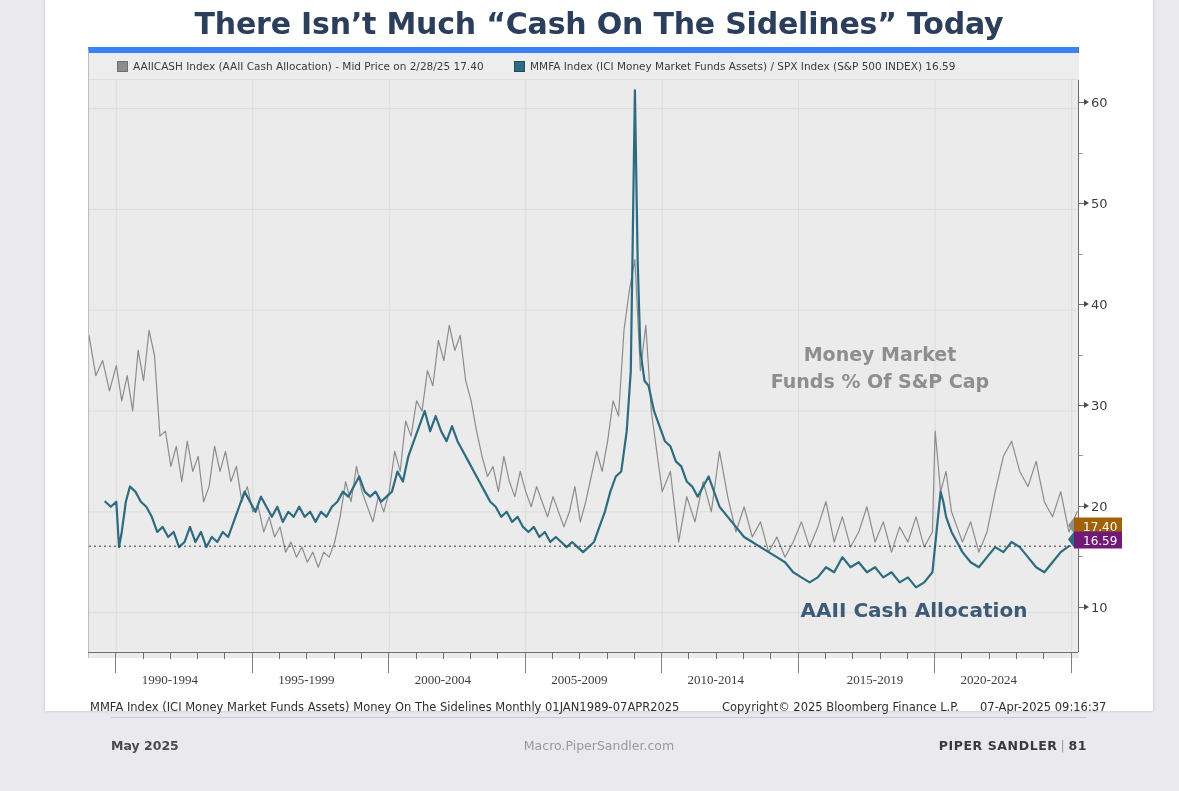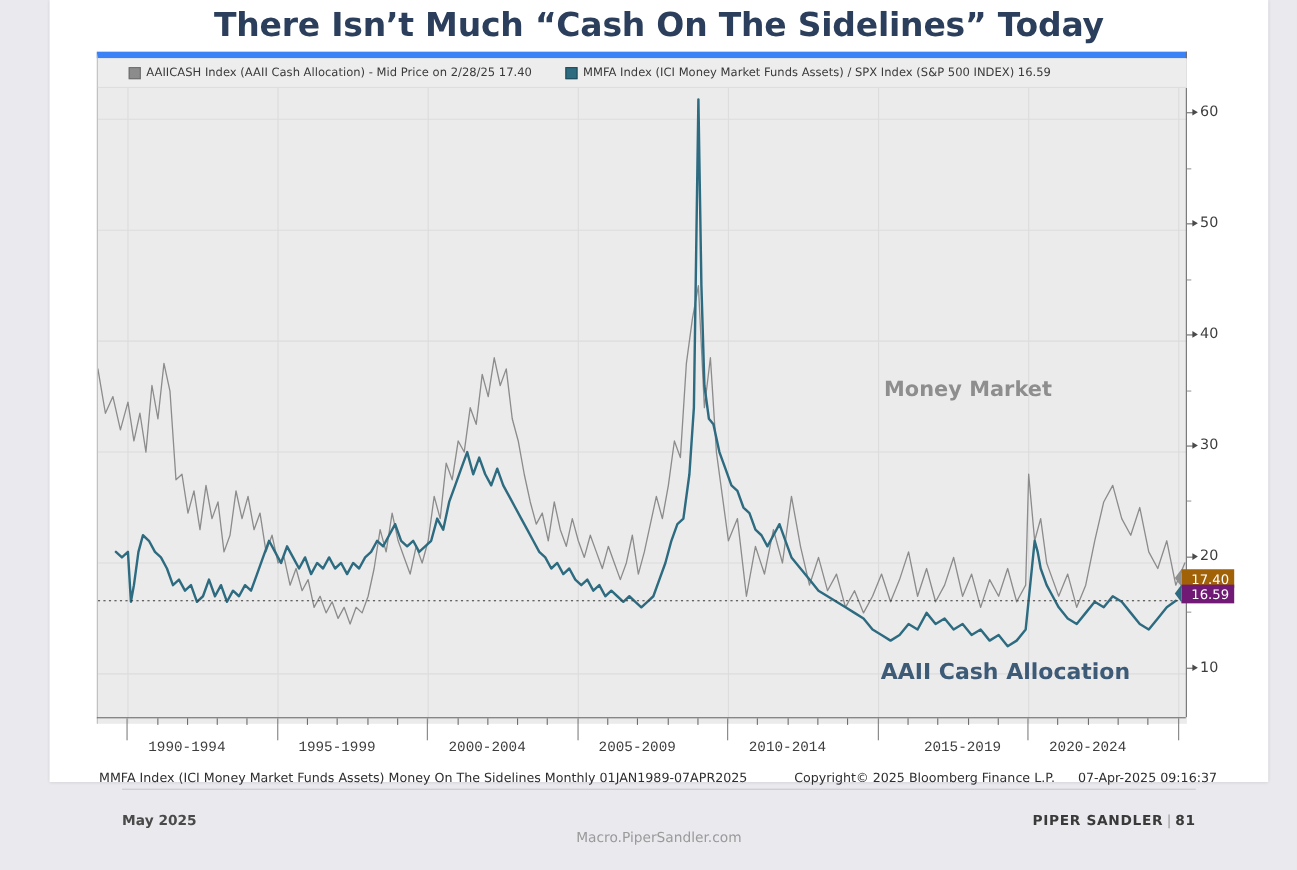--- a/index.html
+++ b/index.html
@@ -99,21 +99,21 @@
 
   
   .xaxis{
     position:absolute;left:0;top:605px;width:990px;height:46px;
   }
   .xline{position:absolute;left:0;top:0;width:990px;height:1px;background:#6e6e6e;}
   .xtick{position:absolute;top:1px;width:1px;height:6px;background:#6e6e6e;}
   .xtick.major{height:20px;background:#808080;}
   .xlab{
     position:absolute;top:20px;
-    font-family:Liberation Mono, monospace;
+    font-family:Liberation Serif, serif;
     font-size:13px;color:#3d3d3d;
     transform:translateX(-50%);
     white-space:nowrap;
   }
 
   
   .anno{
     position:absolute;z-index:5;
     font-family:"DejaVu Sans", sans-serif;
     font-weight:bold;
@@ -143,21 +143,21 @@
   
   .rule{
     position:absolute;left:66px;top:717px;width:976px;height:1px;background:#c9c9c9;
   }
   .pf{
     position:absolute;top:738px;
     font-family:"DejaVu Sans", sans-serif;
     font-size:12.5px;
   }
   .pf-date{left:66px;color:#4a4a4a;font-weight:bold;}
-  .pf-url{left:0;width:1108px;text-align:center;color:#9a9a9a;font-weight:normal;margin-top:15px;}
+  .pf-url{left:0;width:1108px;text-align:center;color:#9a9a9a;font-weight:normal;}
   .pf-brand{right:66px;color:#3a3a3a;font-weight:bold;letter-spacing:.6px;}
   .pf-brand .sep{color:#9a9a9a;font-weight:normal;padding:0 3px;}
 </style>
 </head>
 <body>
 
 <div class="page">
 
   <div class="slide-title">There Isn’t Much “Cash On The Sidelines” Today</div>
 
@@ -193,20 +193,21 @@
             <line x1="846.1538461538465" y1="0" x2="846.1538461538465" y2="579" stroke="#dcdcdc" stroke-width="1"></line>
             <line x1="982.630272952854" y1="0" x2="982.630272952854" y2="579" stroke="#dcdcdc" stroke-width="1"></line>
             <path d="M0.00 256.33 L6.82 296.67 L13.65 281.54 L20.47 311.79 L27.30 286.58 L32.75 321.88 L38.21 296.67 L43.67 331.96 L49.13 271.46 L54.59 301.71 L60.05 251.29 L65.51 276.50 L70.97 357.17 L76.43 352.13 L81.89 387.42 L87.34 367.25 L92.80 402.54 L98.26 362.21 L103.72 392.46 L109.18 377.33 L114.64 422.71 L120.10 407.58 L125.56 367.25 L131.02 392.46 L136.48 372.29 L141.94 402.54 L147.39 387.42 L152.85 422.71 L158.31 407.58 L163.77 432.79 L169.23 427.75 L174.69 452.96 L180.15 437.83 L185.61 458.00 L191.07 447.92 L196.53 473.13 L201.99 463.04 L207.44 478.17 L212.90 468.08 L218.36 483.21 L223.82 473.13 L229.28 488.25 L234.74 473.13 L240.20 478.17 L245.66 463.04 L251.12 437.83 L256.58 402.54 L262.03 422.71 L267.49 387.42 L272.95 412.63 L278.41 427.75 L283.87 442.88 L289.33 417.67 L294.79 432.79 L300.25 412.63 L305.71 372.29 L311.17 392.46 L316.63 342.04 L322.08 357.17 L327.54 321.88 L333.00 331.96 L338.46 291.63 L343.92 306.75 L349.38 261.38 L354.84 281.54 L360.30 246.25 L365.76 271.46 L371.22 256.33 L376.67 301.71 L382.13 321.88 L387.59 352.13 L393.05 377.33 L398.51 397.50 L403.97 387.42 L409.43 412.63 L414.89 377.33 L420.35 402.54 L425.81 417.67 L431.27 392.46 L436.72 412.63 L442.18 427.75 L447.64 407.58 L453.10 422.71 L458.56 437.83 L464.02 417.67 L469.48 432.79 L474.94 447.92 L480.40 432.79 L485.86 407.58 L491.32 442.88 L496.77 422.71 L502.23 397.50 L507.69 372.29 L513.15 392.46 L518.61 362.21 L524.07 321.88 L529.53 337.00 L534.99 251.29 L540.45 210.96 L545.91 180.71 L551.36 291.63 L556.82 246.25 L562.28 331.96 L567.74 372.29 L573.20 412.63 L581.39 392.46 L589.58 463.04 L597.77 417.67 L605.96 442.88 L614.14 402.54 L622.33 432.79 L630.52 372.29 L638.71 417.67 L646.90 452.96 L655.09 427.75 L663.28 458.00 L671.46 442.88 L679.65 473.13 L687.84 458.00 L696.03 478.17 L704.22 463.04 L712.41 442.88 L720.60 468.08 L728.78 447.92 L736.97 422.71 L745.16 463.04 L753.35 437.83 L761.54 468.08 L769.73 452.96 L777.92 427.75 L786.10 463.04 L794.29 442.88 L802.48 473.13 L810.67 447.92 L818.86 463.04 L827.05 437.83 L835.24 468.08 L843.42 452.96 L846.15 352.13 L851.61 412.63 L857.07 392.46 L862.53 432.79 L867.99 447.92 L873.45 463.04 L881.64 442.88 L889.83 473.13 L898.01 452.96 L906.20 412.63 L914.39 377.33 L922.58 362.21 L930.77 392.46 L938.96 407.58 L947.15 382.38 L955.33 422.71 L963.52 437.83 L971.71 412.63 L979.90 452.96 L988.09 432.79 " fill="none" stroke="#8c8c8c" stroke-width="1.2" stroke-linejoin="round" stroke-linecap="round"></path>
             <path d="M16.38 422.71 L21.84 427.75 L27.30 422.71 L30.02 468.08 L32.75 452.96 L36.85 422.71 L40.94 407.58 L46.40 412.63 L51.86 422.71 L57.32 427.75 L62.78 437.83 L68.24 452.96 L73.70 447.92 L79.16 458.00 L84.62 452.96 L90.07 468.08 L95.53 463.04 L100.99 447.92 L106.45 463.04 L111.91 452.96 L117.37 468.08 L122.83 458.00 L128.29 463.04 L133.75 452.96 L139.21 458.00 L144.67 442.88 L150.12 427.75 L155.58 412.63 L161.04 422.71 L166.50 432.79 L171.96 417.67 L177.42 427.75 L182.88 437.83 L188.34 427.75 L193.80 442.88 L199.26 432.79 L204.71 437.83 L210.17 427.75 L215.63 437.83 L221.09 432.79 L226.55 442.88 L232.01 432.79 L237.47 437.83 L242.93 427.75 L248.39 422.71 L253.85 412.63 L259.31 417.67 L264.76 407.58 L270.22 397.50 L275.68 412.63 L281.14 417.67 L286.60 412.63 L292.06 422.71 L297.52 417.67 L302.98 412.63 L308.44 392.46 L313.90 402.54 L319.35 377.33 L324.81 362.21 L330.27 347.08 L335.73 331.96 L341.19 352.13 L346.65 337.00 L352.11 352.13 L357.57 362.21 L363.03 347.08 L368.49 362.21 L373.95 372.29 L379.40 382.38 L384.86 392.46 L390.32 402.54 L395.78 412.63 L401.24 422.71 L406.70 427.75 L412.16 437.83 L417.62 432.79 L423.08 442.88 L428.54 437.83 L434.00 447.92 L439.45 452.96 L444.91 447.92 L450.37 458.00 L455.83 452.96 L461.29 463.04 L466.75 458.00 L472.21 463.04 L477.67 468.08 L483.13 463.04 L488.59 468.08 L494.04 473.13 L499.50 468.08 L504.96 463.04 L510.42 447.92 L515.88 432.79 L521.34 412.63 L526.80 397.50 L532.26 392.46 L537.72 352.13 L541.81 291.63 L545.91 11.31 L548.64 180.71 L551.36 271.46 L555.46 301.71 L559.55 306.75 L565.01 331.96 L570.47 347.08 L575.93 362.21 L581.39 367.25 L586.85 382.38 L592.31 387.42 L597.77 402.54 L603.23 407.58 L608.68 417.67 L614.14 407.58 L619.60 397.50 L625.06 412.63 L630.52 427.75 L638.71 437.83 L646.90 447.92 L655.09 458.00 L663.28 463.04 L671.46 468.08 L679.65 473.13 L687.84 478.17 L696.03 483.21 L704.22 493.29 L712.41 498.33 L720.60 503.38 L728.78 498.33 L736.97 488.25 L745.16 493.29 L753.35 478.17 L761.54 488.25 L769.73 483.21 L777.92 493.29 L786.10 488.25 L794.29 498.33 L802.48 493.29 L810.67 503.38 L818.86 498.33 L827.05 508.42 L835.24 503.38 L843.42 493.29 L847.52 452.96 L851.61 412.63 L854.34 422.71 L857.07 437.83 L862.53 452.96 L867.99 463.04 L873.45 473.13 L881.64 483.21 L889.83 488.25 L898.01 478.17 L906.20 468.08 L914.39 473.13 L922.58 463.04 L930.77 468.08 L938.96 478.17 L947.15 488.25 L955.33 493.29 L963.52 483.21 L971.71 473.13 L979.90 467.18 L985.36 NaN L989.45 NaN " fill="none" stroke="#2d6b80" stroke-width="2.2" stroke-linejoin="round" stroke-linecap="round"></path>
             <line x1="0" y1="467.17583333333334" x2="990" y2="467.17583333333334" stroke="#3a3a3a" stroke-width="1" stroke-dasharray="2 3"></line>
           </svg>
       </div>
 
       <div class="anno mm">
         <div><span>Money Market</span></div>
+        <div><span>Funds % Of S&amp;P Cap</span></div>
       </div>
 
       <div class="anno aaii">AAII Cash Allocation</div>
 
     </div>
 
     <div class="yaxis" id="yaxis">
       <div class="yline"></div>
     <div class="ytick" style="top: 559.625px;"></div>
         <div class="yarrow" style="top: 559.625px;"></div>

